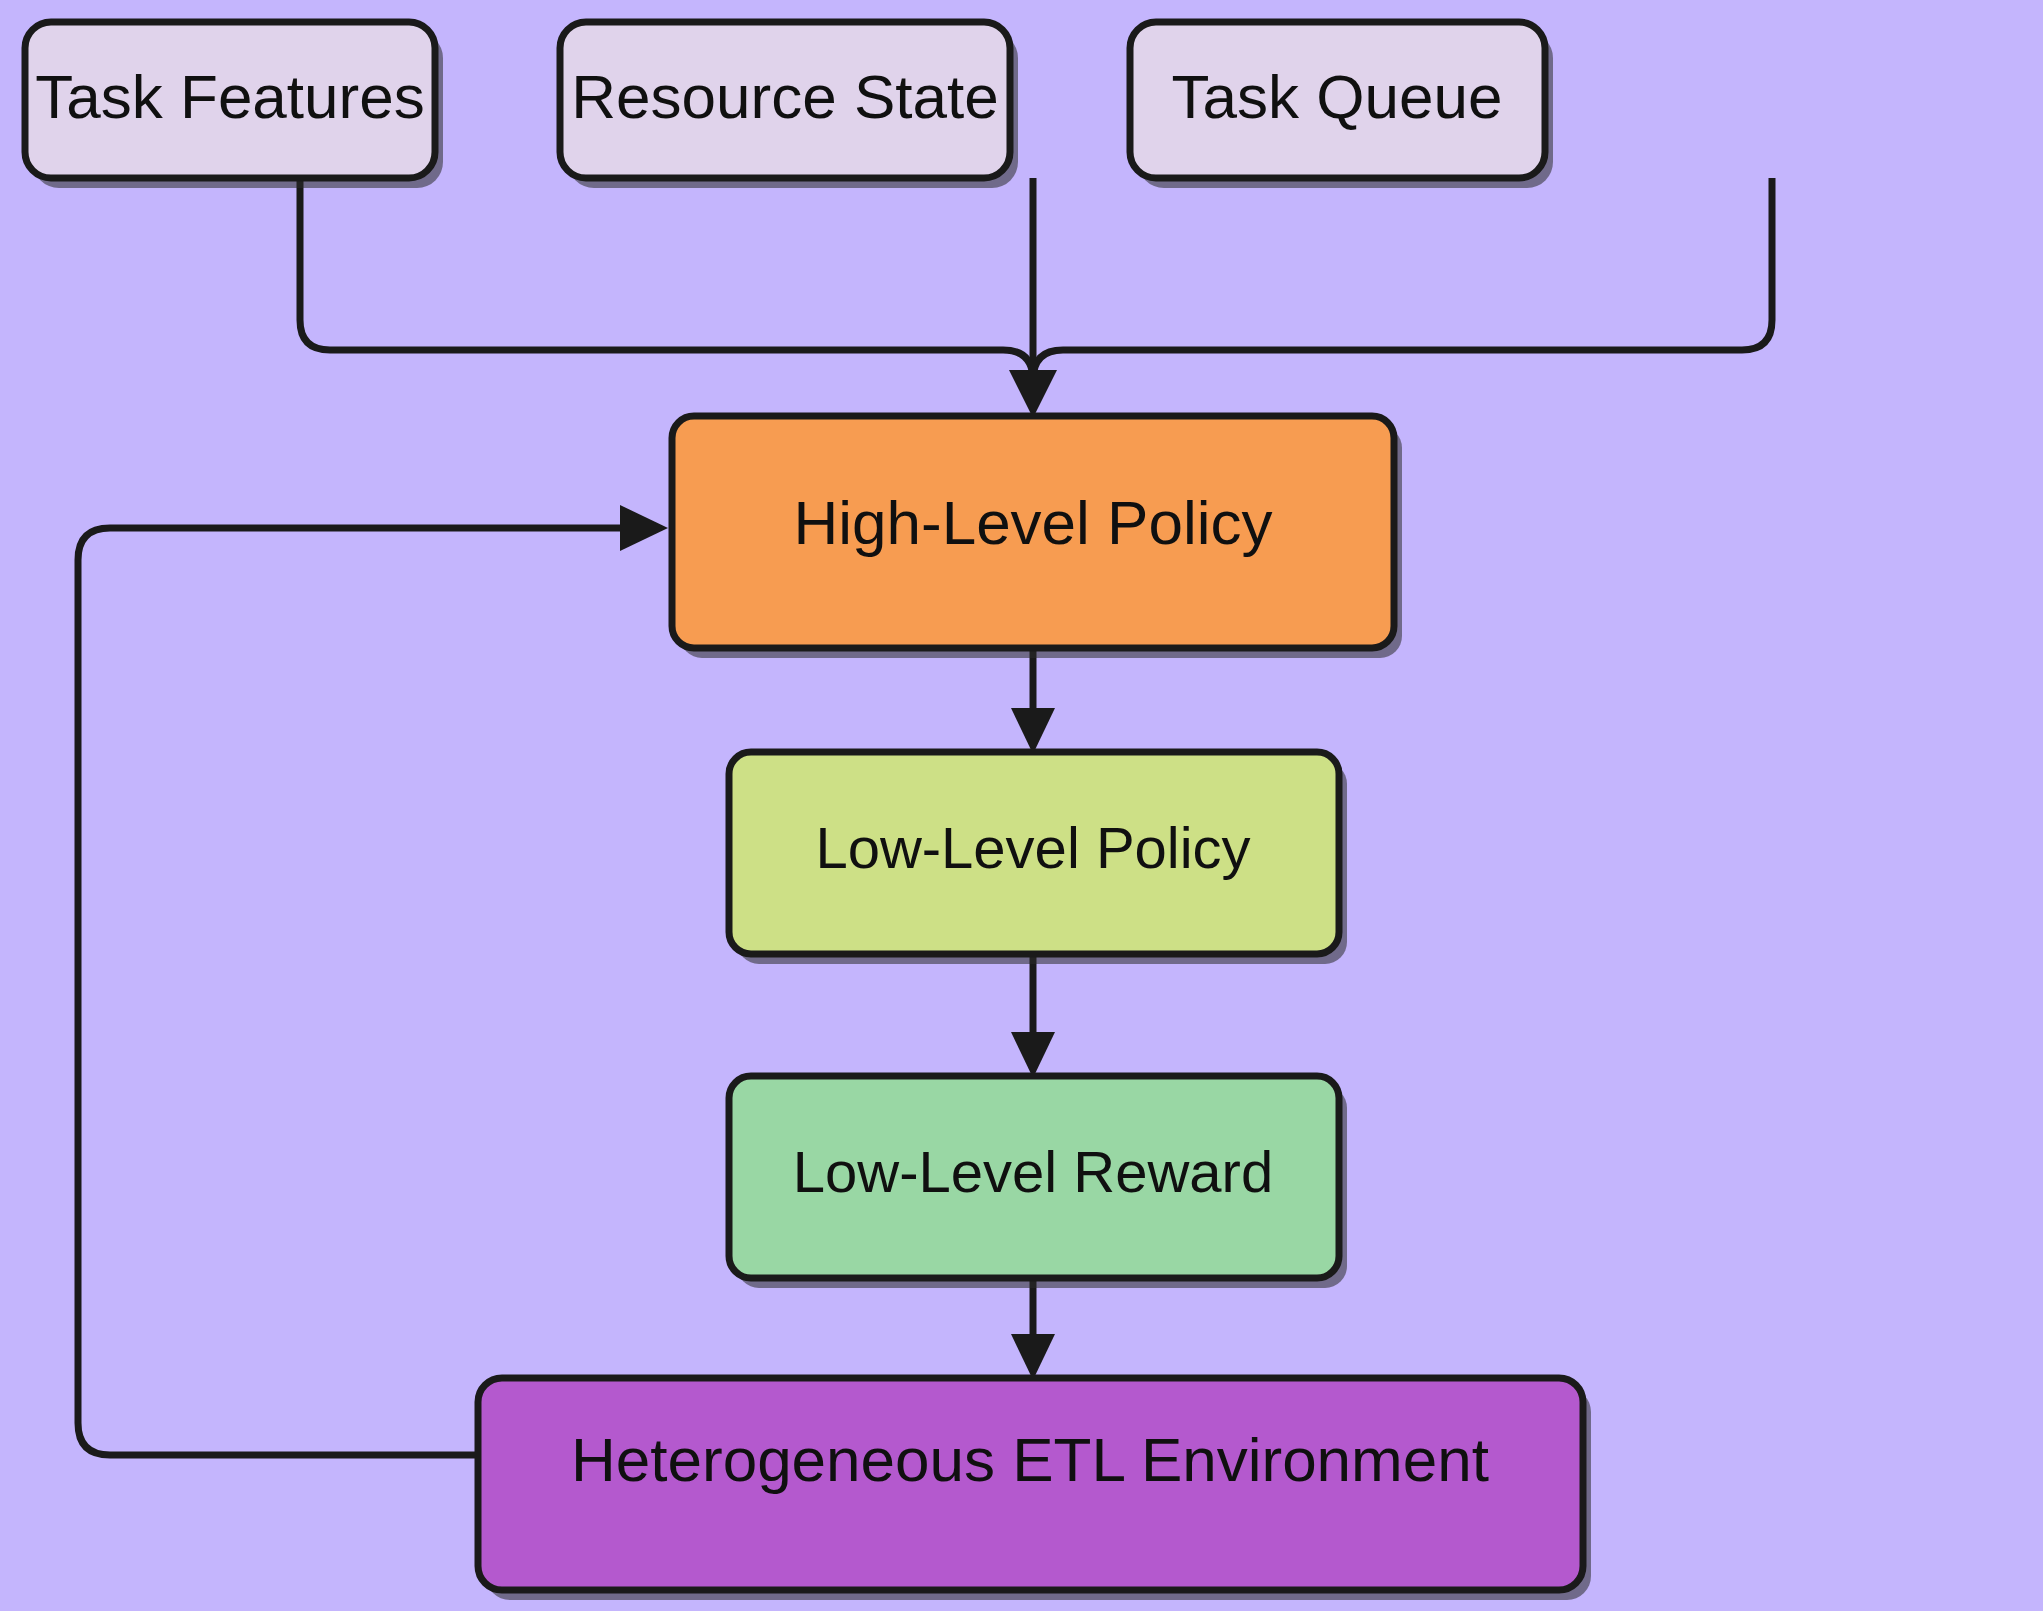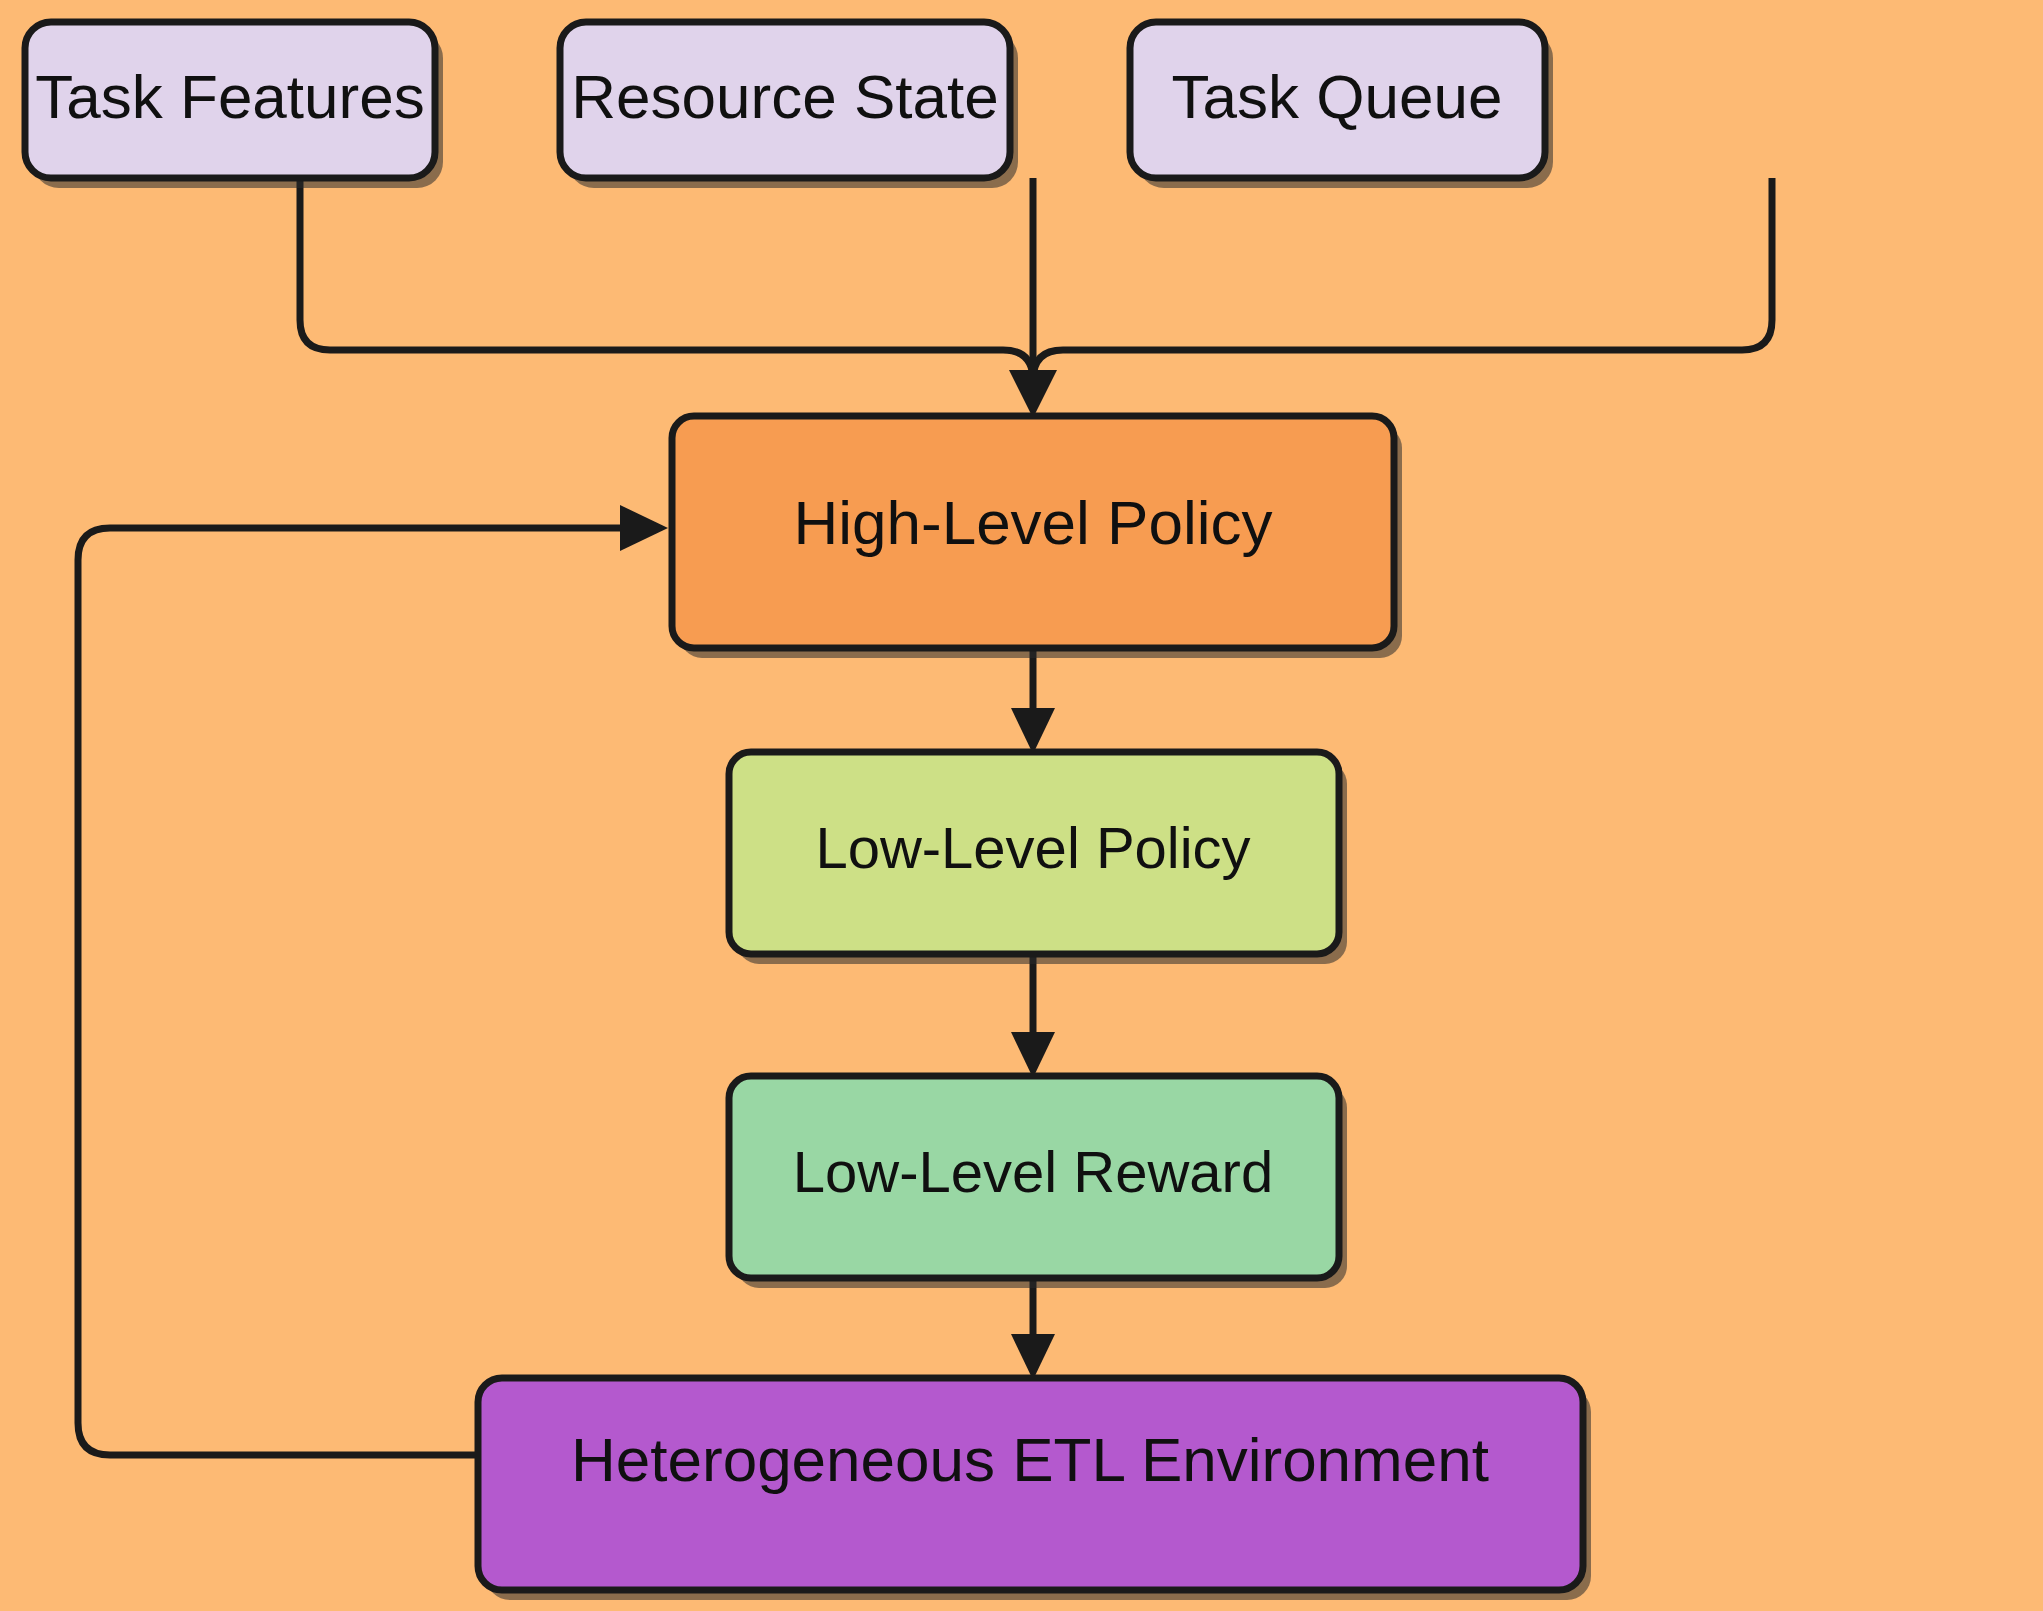--- a/index.html
+++ b/index.html
@@ -11,21 +11,21 @@
   body {
     width: 2043px;
     height: 1611px;
     font-family: "Liberation Sans", sans-serif;
     overflow: hidden;
   }
   #diagram-root {
     position: relative;
     width: 2043px;
     height: 1611px;
-    background: #fdba74;
+    background: #c4b5fd;
   }
   svg.diagram-canvas {
     position: absolute;
     top: 0;
     left: 0;
     width: 2043px;
     height: 1611px;
     display: block;
   }
   .node-rect {

